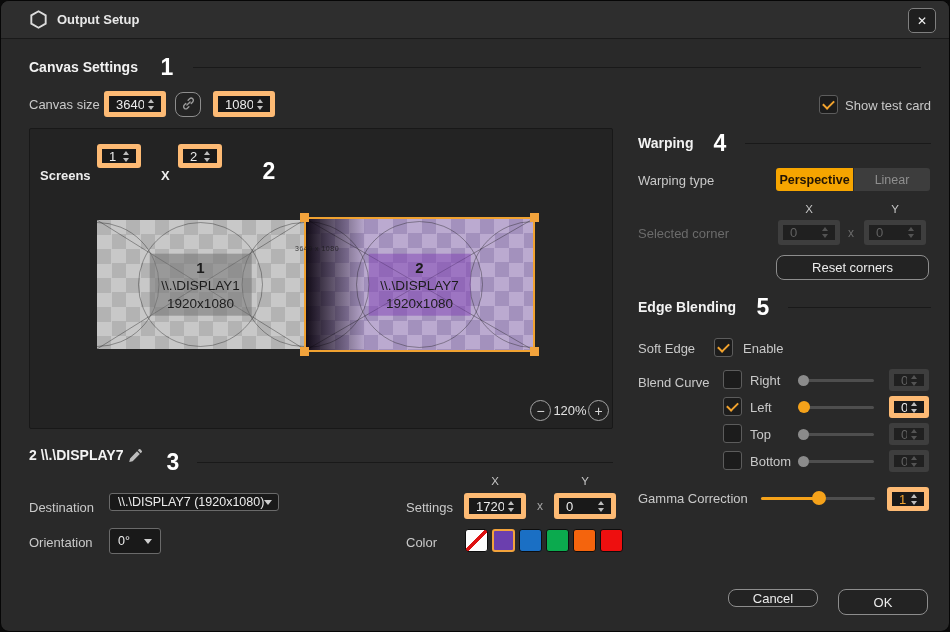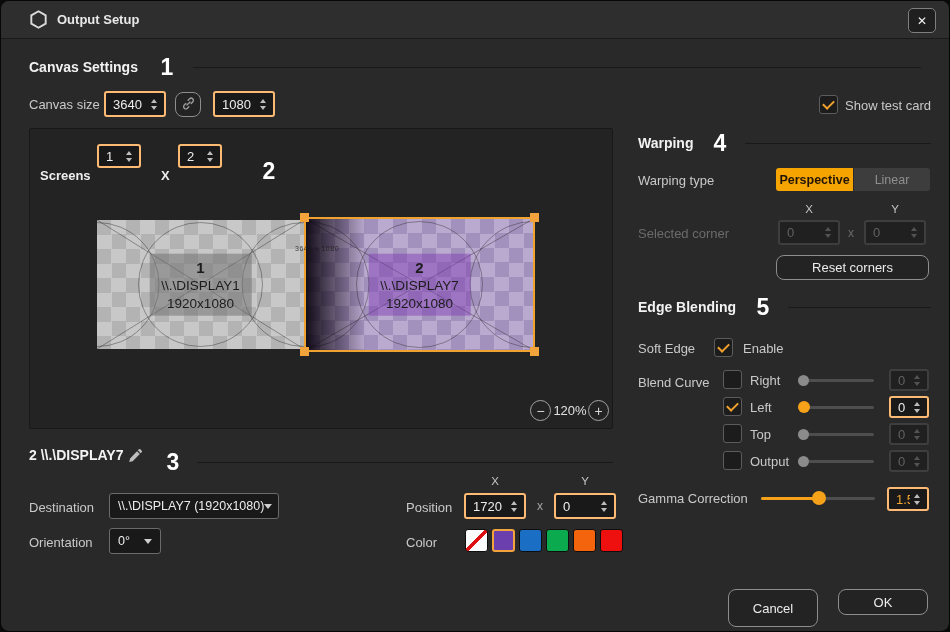--- a/index.html
+++ b/index.html
@@ -12,21 +12,21 @@
   .close-btn{position:absolute;right:13px;top:7px;width:26px;height:23px;background:#1f1f1f;border:1px solid #7f7f7f;
     border-radius:5px;color:#f2f2f2;display:flex;align-items:center;justify-content:center;font-size:12px;font-weight:bold;cursor:default;}
   .heading{position:absolute;font-size:14px;font-weight:bold;color:#f2f2f2;white-space:nowrap;}
   .lbl{position:absolute;font-size:13px;color:#c9c9c9;white-space:nowrap;}
   .lbl.dis{color:#6b6b6b;}
   .lbl.bold{font-weight:bold;color:#ededed;margin-top:20px;}
   .hline{position:absolute;height:1px;background:#191919;}
   .badge{position:absolute;width:44px;height:44px;border-radius:50%;
     background:radial-gradient(circle at 42% 28%,#ffcласс255 0,#ffc255 0%,#f8a81f 55%,#ee8f00 100%);
     display:flex;align-items:center;justify-content:center;color:#fff;font-size:23px;font-weight:bold;z-index:6;}
-  .spin{position:absolute;background:#191919;border:2px solid #fdba74;border-radius:3px;display:flex;align-items:center;box-sizing:border-box;}
+  .spin{position:absolute;background:#191919;border:5px solid #fdba74;border-radius:3px;display:flex;align-items:center;box-sizing:border-box;}
   .spin input{flex:1;min-width:0;background:transparent;border:none;outline:none;color:#ececec;
     font-family:inherit;font-size:13px;padding:0 0 0 7px;}
   .spin .arrows{width:13px;display:flex;flex-direction:column;align-items:center;gap:3px;margin-right:4px;flex:none;}
   .arr-up{width:0;height:0;border-left:3.5px solid transparent;border-right:3.5px solid transparent;border-bottom:4.5px solid #bdbdbd;}
   .arr-dn{width:0;height:0;border-left:3.5px solid transparent;border-right:3.5px solid transparent;border-top:4.5px solid #bdbdbd;}
   .spin.disabled{border-color:#3e3e3e;background:#202020;}
   .spin.disabled input{color:#616161;}
   .spin.disabled .arr-up{border-bottom-color:#535353;}
   .spin.disabled .arr-dn{border-top-color:#535353;}
   .spin.accent input{color:#f2a32e;}
@@ -182,34 +182,34 @@
   <div class="heading" style="left:28px;top:446px;">2 \\.\DISPLAY7</div>
   <span class="pencil" style="left:127px;top:447px;">
     <svg width="15" height="15" viewBox="0 0 16 16" fill="#bdbdbd">
       <path d="M11.6 1.4a1.1 1.1 0 0 1 1.6 0l1.4 1.4a1.1 1.1 0 0 1 0 1.6l-1.1 1.1-3-3 1.1-1.1zM9.6 3.4l3 3-7.6 7.6-3.7 0.9 0.9-3.7 7.4-7.8z"></path>
     </svg>
   </span>
   <div class="hline" style="left:196px;width:416px;top:461px;"></div>
   <div class="badge" style="left:150px;top:439px;">3</div>
 
   <div class="lbl" style="left:28px;top:499px;">Destination</div>
-  <div class="dd" style="left:108px;top:492px;width:170px;height:26px;text-align:right;">
+  <div class="dd" style="left:108px;top:492px;width:170px;height:18px;text-align:right;">
     <span>\\.\DISPLAY7 (1920x1080)</span>
     <span class="caret"></span>
   </div>
 
   <div class="lbl" style="left:28px;top:534px;text-align:center;">Orientation</div>
   <div class="dd" style="left:108px;top:527px;width:52px;height:26px;">
     <span>0°</span>
     <span class="caret"></span>
   </div>
 
   <div class="colhdr" style="left:463px;top:474px;width:62px;">X</div>
   <div class="colhdr" style="left:553px;top:474px;width:62px;">Y</div>
-  <div class="lbl" style="left:405px;top:499px;">Position</div>
+  <div class="lbl" style="left:405px;top:499px;">Settings</div>
   <div class="spin" style="left:463px;top:492px;width:62px;height:26px;">
     <input value="1720" style="">
     <span class="arrows">
         <span class="arr-up"></span>
         <span class="arr-dn"></span>
       </span>
   </div>
   <div class="sep" style="left:536px;top:498px;">x</div>
   <div class="spin" style="left:553px;top:492px;width:62px;height:26px;">
     <input value="0" style="">
@@ -303,21 +303,21 @@
     </div>
   <div class="spin disabled" style="left:888px;top:422px;width:40px;height:22px;">
     <input value="0" style="">
     <span class="arrows">
         <span class="arr-up"></span>
         <span class="arr-dn"></span>
       </span>
   </div>
 
   <div class="cb" style="left:722px;top:450px;"></div>
-  <div class="lbl" style="left:749px;top:453px;">Output</div>
+  <div class="lbl" style="left:749px;top:453px;">Bottom</div>
   <div class="slider disabled" style="left:797px;top:453px;width:76px;">
       <div class="track"></div>
       <div class="thumb" style="left: calc(0% + 0px);"></div>
     </div>
   <div class="spin disabled" style="left:888px;top:449px;width:40px;height:22px;">
     <input value="0" style="">
     <span class="arrows">
         <span class="arr-up"></span>
         <span class="arr-dn"></span>
       </span>
@@ -330,16 +330,16 @@
       <div class="thumb" style="width: 14px; height: 14px; top: 0px; left: calc(51% - 7px);"></div>
   </div>
   <div class="spin accent" style="left:886px;top:486px;width:42px;height:24px;">
     <input value="1.5" style="">
     <span class="arrows">
         <span class="arr-up"></span>
         <span class="arr-dn"></span>
       </span>
   </div>
 
-  <div class="btn" style="left:727px;top:588px;width:90px;height:38px;text-align:center;">Cancel</div>
+  <div class="btn" style="left:727px;top:588px;width:90px;height:18px;text-align:center;">Cancel</div>
   <div class="btn" style="left:837px;top:588px;width:90px;height:26px;">OK</div>
 
 </div>
 
 </body></html>

